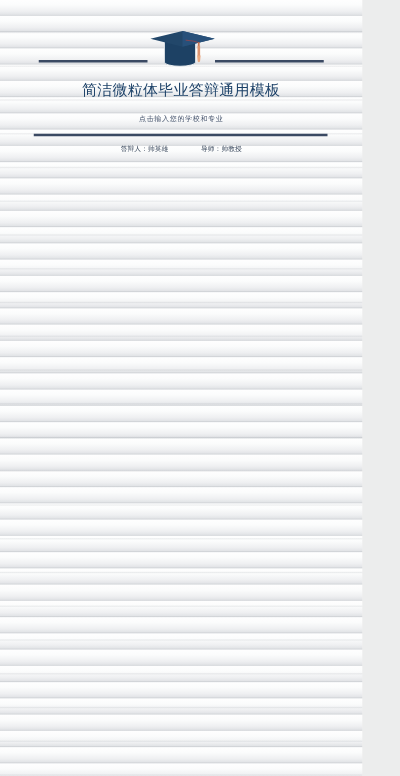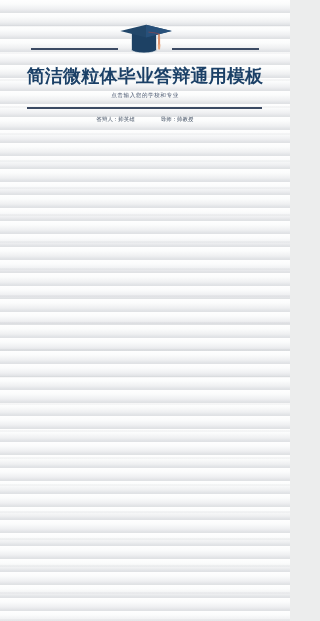--- a/index.html
+++ b/index.html
@@ -23,21 +23,21 @@
       rgba(150,155,162,0) 0px, rgba(150,155,162,0) 25px,
       rgba(150,155,162,.16) 26px, rgba(150,155,162,0) 27px);
     pointer-events:none;}
   
   .hero{position:absolute;left:0;top:0;width:290px;height:163px;overflow:hidden;}
   .hero .rule{position:absolute;height:2px;background:#3b4a63;}
   .hero .ruleL{left:31px;top:48px;width:87px;}
   .hero .ruleR{left:172px;top:48px;width:87px;}
   .cap{position:absolute;left:118px;top:22px;width:56px;height:32px;}
   .hero-title{position:absolute;left:0;top:64px;width:290px;text-align:center;
-    font-size:18px;font-weight:bold;color:#1b4067;letter-spacing:.2px;}
+    font-size:12px;font-weight:normal;color:#1b4067;letter-spacing:.2px;}
   .hero-sub{position:absolute;left:0;top:92px;width:290px;text-align:center;
     font-size:5.6px;color:#44526b;letter-spacing:.55px;}
   .hero-rule2{position:absolute;left:27px;top:107px;width:235px;height:1.6px;background:#3b4a63;}
   .hero-foot{position:absolute;left:0;top:116px;width:290px;text-align:center;
     font-size:5.4px;color:#3c4a5e;letter-spacing:.05px;}
   .hero-foot span{display:inline-block;}
   .hero-foot .gap{width:23px;}
 </style>
 </head>
 <body>

